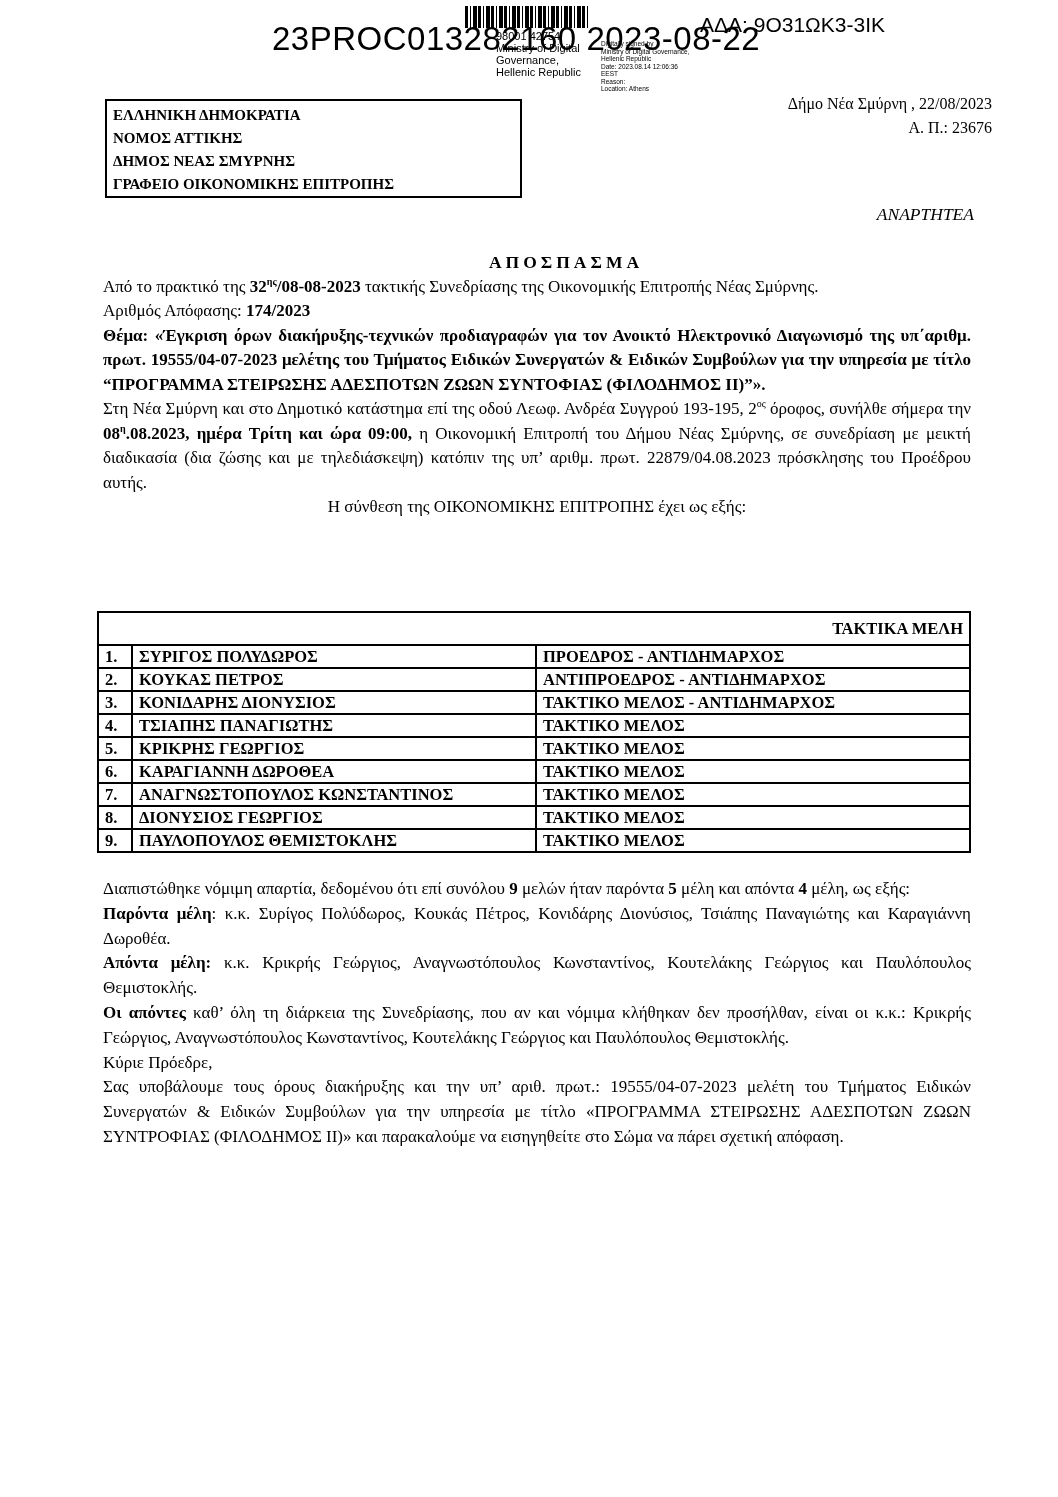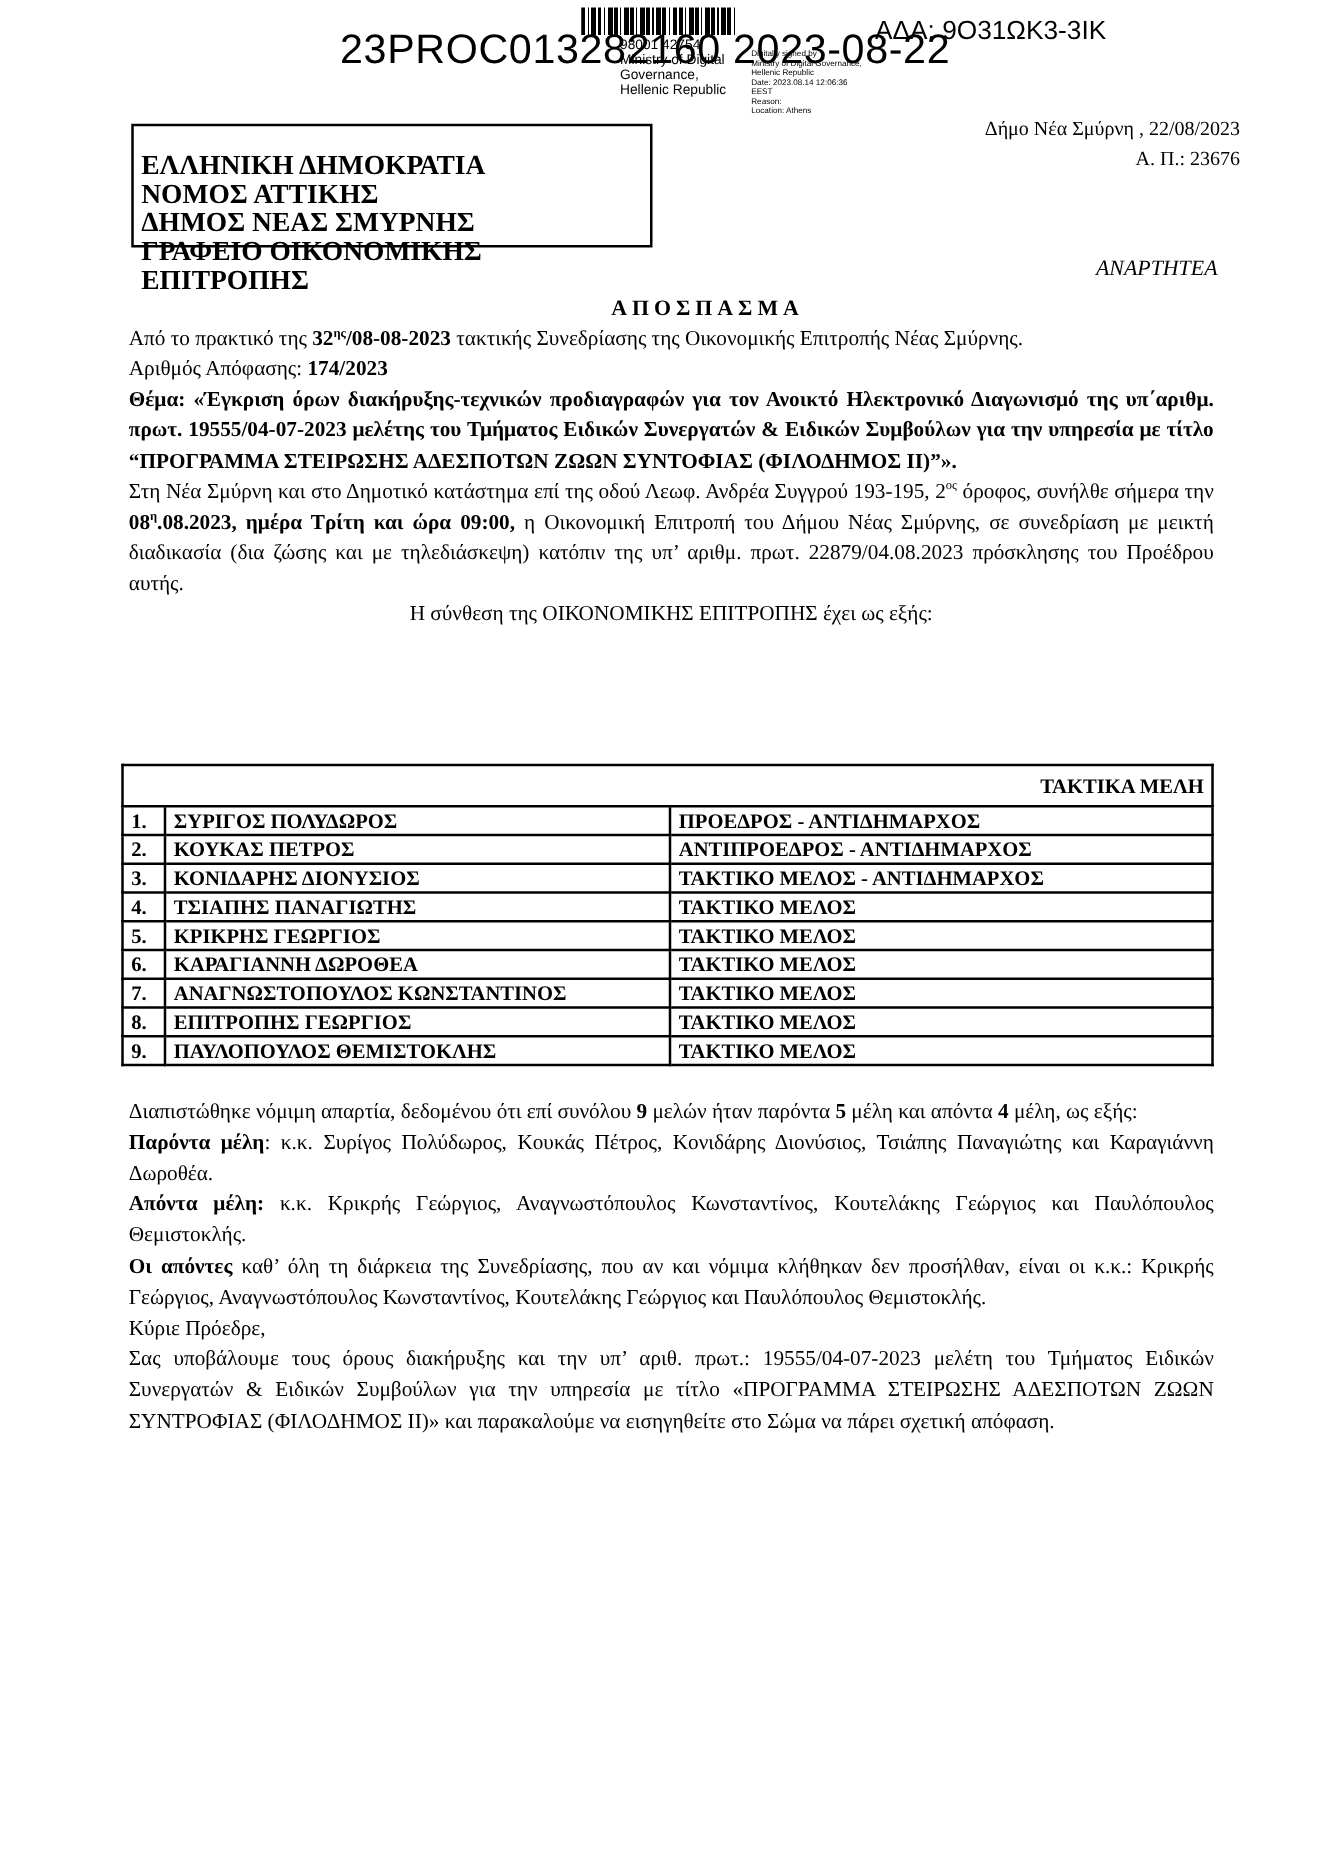--- a/index.html
+++ b/index.html
@@ -27,28 +27,28 @@
   }
   .sig-org div { white-space: nowrap; }
   .sig-meta {
     left: 601px; top: 40px; font-family: "Liberation Sans", sans-serif;
     font-size: 6.5px; line-height: 7.5px; width: 120px;
   }
   .sig-meta div { white-space: nowrap; }
   
   .authority {
     left: 105px; top: 99px; width: 417px; height: 99px;
-    border: 2px solid #000; box-sizing: border-box; padding: 19px 6px;
-    font-weight: bold; font-size: 22px; line-height: 23px;
+    border: 2px solid #000; box-sizing: border-box; padding: 3px 6px;
+    font-weight: bold; font-size: 15px; line-height: 23px;
   }
   .date-line { right: 66px; top: 92px; font-size: 16px; text-align: center; line-height: 24px; }
   .protocol { right: 66px; top: 116px; font-size: 16px; text-align: right; line-height: 24px; }
   .anartitea { right: 84px; top: 202px; font-size: 17.5px; font-style: italic; line-height: 24px; }
   
-  .content { left: 103px; top: 234px; width: 868px; font-size: 17px; line-height: 24.5px; }
+  .content { left: 103px; top: 250px; width: 868px; font-size: 17px; line-height: 24.5px; }
   .title { text-align: center; font-weight: bold; letter-spacing: 4px; font-size: 17.5px; margin-left: 58px; }
   .p { text-align: justify; text-align-last: left; }
   .b { font-weight: bold; }
   .center { text-align: center; }
   sup { font-size: 10px; line-height: 0; }
   
   table.members {
     position: absolute; left: 97px; top: 611px; width: 874px;
     border-collapse: collapse; font-size: 16.5px; font-weight: bold;
   }
@@ -143,21 +143,21 @@
         <td class="name">ΚΑΡΑΓΙΑΝΝΗ ΔΩΡΟΘΕΑ</td>
         <td>ΤΑΚΤΙΚΟ ΜΕΛΟΣ</td>
       </tr>
   <tr>
         <td class="num">7.</td>
         <td class="name">ΑΝΑΓΝΩΣΤΟΠΟΥΛΟΣ ΚΩΝΣΤΑΝΤΙΝΟΣ</td>
         <td>ΤΑΚΤΙΚΟ ΜΕΛΟΣ</td>
       </tr>
   <tr>
         <td class="num">8.</td>
-        <td class="name">ΕΠΙΤΡΟΠΗΣ ΓΕΩΡΓΙΟΣ</td>
+        <td class="name">ΔΙΟΝΥΣΙΟΣ ΓΕΩΡΓΙΟΣ</td>
         <td>ΤΑΚΤΙΚΟ ΜΕΛΟΣ</td>
       </tr>
   <tr>
         <td class="num">9.</td>
         <td class="name">ΠΑΥΛΟΠΟΥΛΟΣ ΘΕΜΙΣΤΟΚΛΗΣ</td>
         <td>ΤΑΚΤΙΚΟ ΜΕΛΟΣ</td>
       </tr>
 </tbody>
   </table>
 

